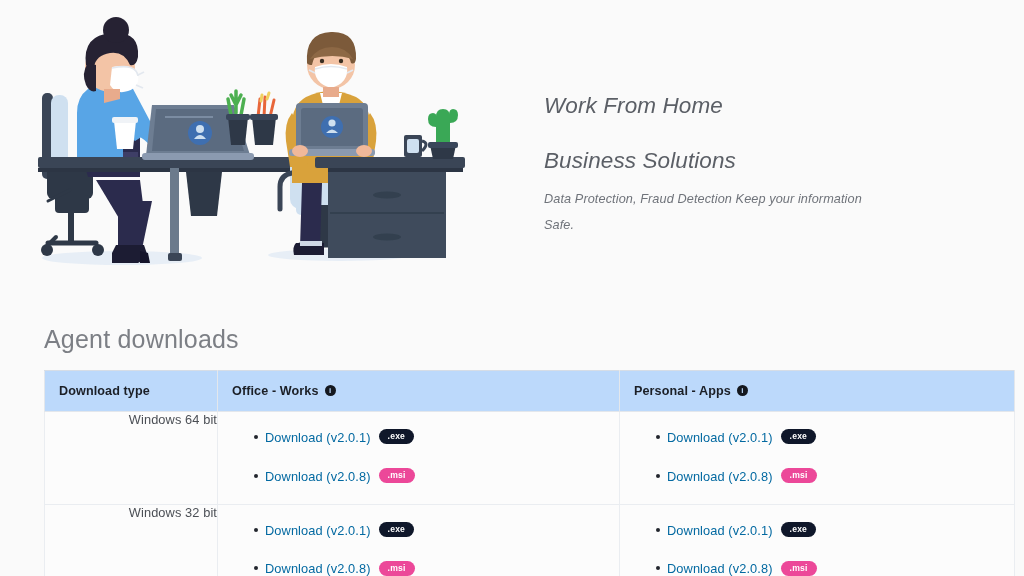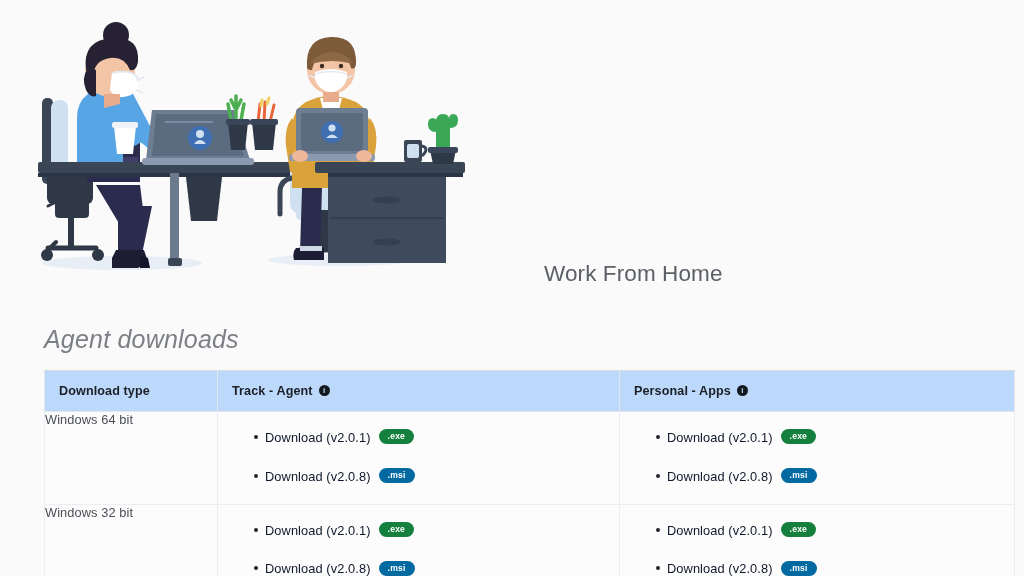--- a/index.html
+++ b/index.html
@@ -23,21 +23,22 @@
   }
 
   
   .hero {
     position: absolute;
     left: 0;
     top: 0;
     width: 893px;
     height: 300px;
     display: flex;
-    align-items: flex-end;
+    align-items: center;
+    font-style: italic;
   }
   .hero-art {
     position: relative;
     width: 500px;
     height: 290px;
     flex: 0 0 500px;
   }
   .hero-copy {
     flex: 1 1 auto;
     padding: 30px 24px 0 44px;
@@ -70,21 +71,20 @@
     left: 0;
     top: 300px;
     width: 1024px;
   }
   .dl-heading {
     font-size: 25px;
     font-weight: 400;
     color: #7c7f85;
     letter-spacing: 0.2px;
     margin: 25px 0 16px 44px;
-    font-style: italic;
   }
   table.dl-table {
     border-collapse: collapse;
     width: 970px;
     margin-left: 44px;
     table-layout: fixed;
     background: #fdfdfd;
   }
   table.dl-table th {
     background: #bcd9fb;
@@ -109,20 +109,21 @@
   col.c-type { width: 173px; }
   col.c-office { width: 402px; }
   col.c-personal { width: 395px; }
 
   .cell-type {
     font-size: 12.8px;
     color: #4b4f55;
     padding: 17px 0 0 14px;
     letter-spacing: 0.1px;
     height: 69px;
+    text-align: right;
   }
   .dl-list {
     list-style: none;
     margin: 0;
     padding: 16px 0 14px 0;
   }
   .dl-li {
     position: relative;
     padding-left: 47px;
     margin-bottom: 20px;
@@ -135,41 +136,41 @@
     position: absolute;
     left: 36px;
     top: 7px;
     width: 4px;
     height: 4px;
     border-radius: 50%;
     background: #22262d;
   }
   .dl-link {
     font-size: 12.8px;
-    color: #0f172a;
+    color: #0369a1;
     text-decoration: none;
     letter-spacing: 0.1px;
     vertical-align: middle;
   }
   .badge {
     display: inline-block;
     vertical-align: middle;
     margin-left: 8px;
     padding: 2px 9px 3px 9px;
     border-radius: 9px;
     font-size: 8.6px;
     font-weight: bold;
     color: #ffffff;
     letter-spacing: 0.2px;
     line-height: 10px;
     position: relative;
     top: -1px;
   }
-  .badge.exe { background: #15803d; }
-  .badge.msi { background: #0369a1; }
+  .badge.exe { background: #0f172a; }
+  .badge.msi { background: #ec4899; }
 
   .info-icon {
     display: inline-block;
     vertical-align: middle;
     margin-left: 6px;
     width: 11px;
     height: 11px;
     border-radius: 50%;
     background: #14181f;
     color: #bcd9fb;
@@ -348,41 +349,43 @@
           <path d="M430 140 l26 0 l-3 14 l-20 0 z" fill="#2e3847"></path>
           <rect x="428" y="137" width="30" height="6" rx="2" fill="#39465a"></rect>
         </g>
       </svg>
     </div>
 
     <div class="hero-copy">
 
       <h1 class="h-title">Work From Home</h1>
 
+      <h1 class="h-title second">Business Solutions</h1>
+      <p class="h-body">Data Protection, Fraud Detection Keep your information Safe.</p>
 
     </div>
   </div>
 
   <div class="downloads">
 
     <h2 class="dl-heading">Agent downloads</h2>
 
     <table class="dl-table">
       <colgroup>
         <col class="c-type">
           <col class="c-office">
           <col class="c-personal">
       </colgroup>
       <thead>
         <tr>
           <th>
             <span>Download type</span>
           </th>
           <th>
-            <span>Track - Agent</span><i class="info-icon">i</i>
+            <span>Office - Works</span><i class="info-icon">i</i>
           </th>
           <th>
             <span>Personal - Apps</span><i class="info-icon">i</i>
           </th>
         </tr>
       </thead>
       <tbody>
 
         <tr>
           <td class="cell-type">Windows 64 bit</td>

